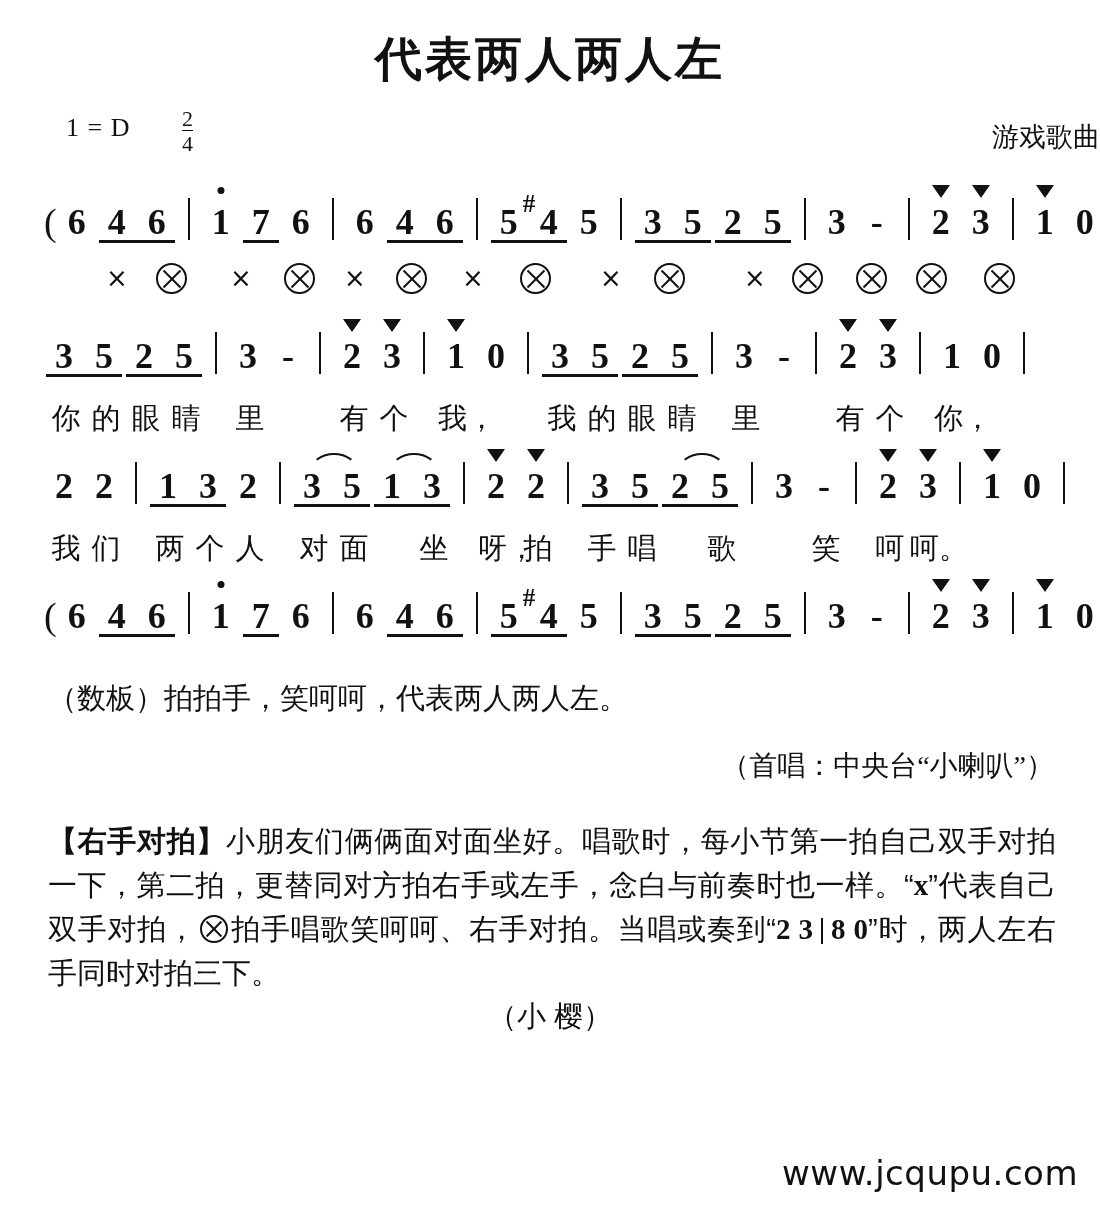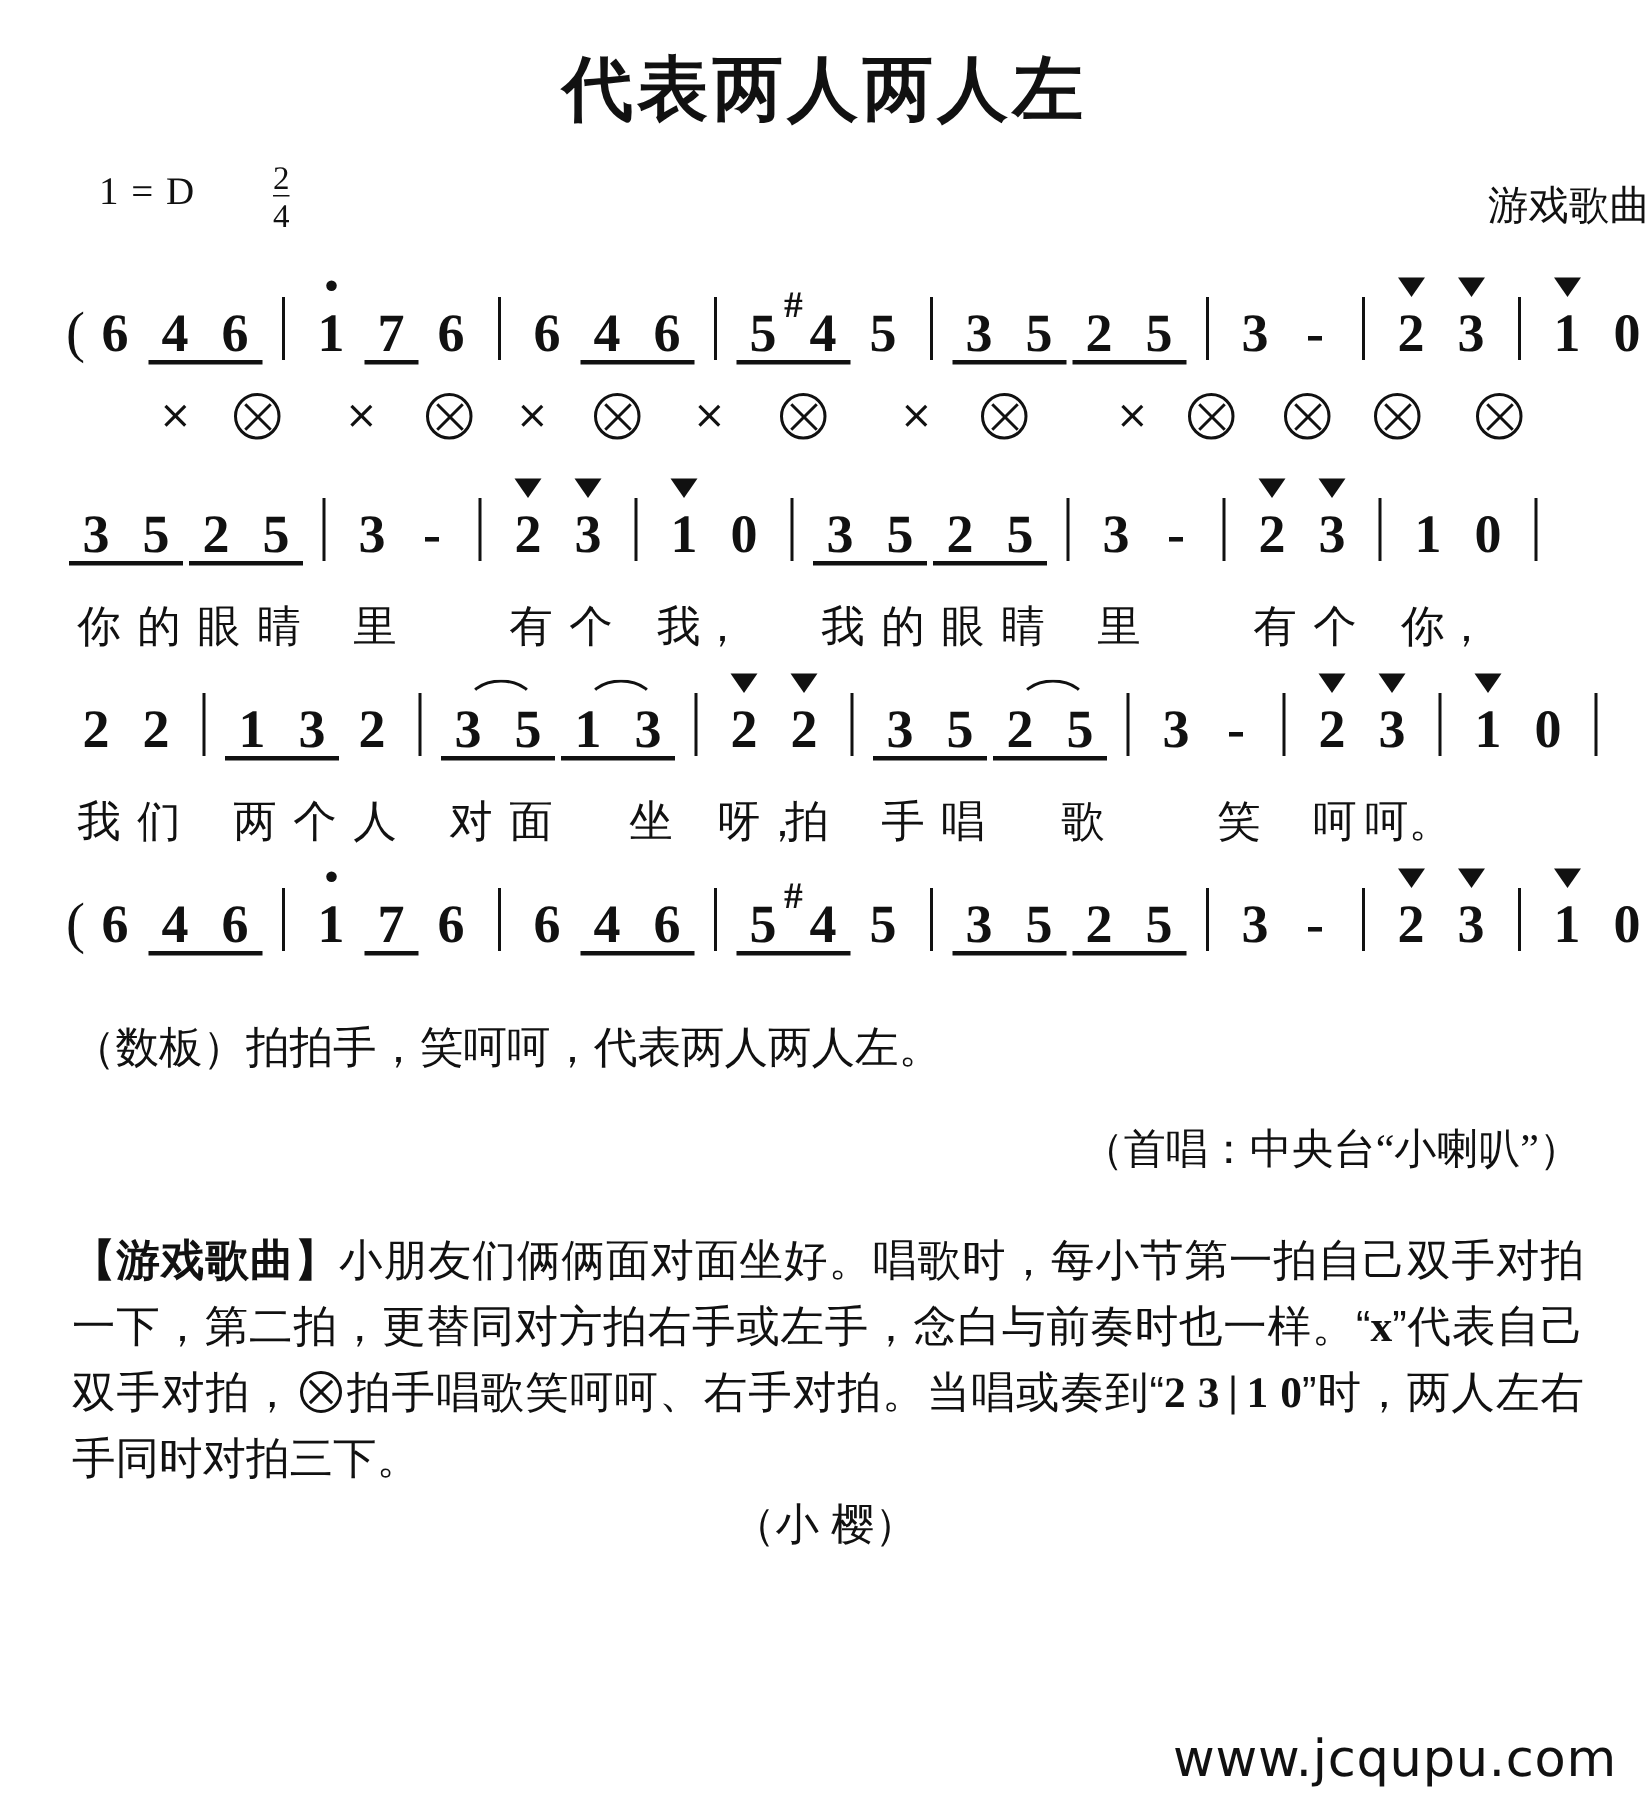--- a/index.html
+++ b/index.html
@@ -380,17 +380,17 @@
     </div>
     <div class="staffline"><span class="paren">(</span><span style="display: inline-block; position: relative; vertical-align: bottom; font-size: 0px;"><span class="n" style="width: 40px;">6</span><span class="beamgroup"><span class="n" style="width: 40px;">4</span><span class="n" style="width: 40px;">6</span></span></span><span class="bar"></span><span style="display: inline-block; position: relative; vertical-align: bottom; font-size: 0px;"><span class="n" style="width: 40px;"><span class="odot"></span>1</span><span class="beamgroup"><span class="n" style="width: 40px;">7</span></span><span class="n" style="width: 40px;">6</span></span><span class="bar"></span><span style="display: inline-block; position: relative; vertical-align: bottom; font-size: 0px;"><span class="n" style="width: 40px;">6</span><span class="beamgroup"><span class="n" style="width: 40px;">4</span><span class="n" style="width: 40px;">6</span></span></span><span class="bar"></span><span style="display: inline-block; position: relative; vertical-align: bottom; font-size: 0px;"><span class="beamgroup"><span class="n" style="width: 40px;">5</span><span class="n" style="width: 40px;"><span class="sharp">#</span>4</span></span><span class="n" style="width: 40px;">5</span></span><span class="bar"></span><span style="display: inline-block; position: relative; vertical-align: bottom; font-size: 0px;"><span class="beamgroup"><span class="n" style="width: 40px;">3</span><span class="n" style="width: 40px;">5</span></span><span class="beamgroup"><span class="n" style="width: 40px;">2</span><span class="n" style="width: 40px;">5</span></span></span><span class="bar"></span><span style="display: inline-block; position: relative; vertical-align: bottom; font-size: 0px;"><span class="n" style="width: 40px;">3</span><span class="dash" style="width: 40px;">-</span></span><span class="bar"></span><span style="display: inline-block; position: relative; vertical-align: bottom; font-size: 0px;"><span class="n" style="width: 40px;"><span class="wedge"></span>2</span><span class="n" style="width: 40px;"><span class="wedge"></span>3</span></span><span class="bar"></span><span style="display: inline-block; position: relative; vertical-align: bottom; font-size: 0px;"><span class="n" style="width: 40px;"><span class="wedge"></span>1</span><span class="n" style="width: 40px;">0</span></span></div>
     <div style="height: 18px;"></div>
   </div>
 
 <div class="spoken">（数板）拍拍手，笑呵呵，代表两人两人左。</div>
 
 <div class="firstsung">（首唱：中央台“小喇叭”）</div>
 
 <div class="notes">
-  <b>【游戏歌曲】</b><span>小朋友们俩俩面对面坐好。唱歌时，每小节第一拍自己双手对拍一下，第二拍，更替同对方拍右手或左手，念白与前奏时也一样。“</span><b class="mono">x</b><span>”代表自己双手对拍，</span><span class="inline-mark"></span><span>拍手唱歌笑呵呵、右手对拍。当唱或奏到“</span><span class="mono">2 3</span><span class="minibar"></span><span class="mono">1 0</span><span>”时，两人左右手同时对拍三下。</span>
+  <b>【右手对拍】</b><span>小朋友们俩俩面对面坐好。唱歌时，每小节第一拍自己双手对拍一下，第二拍，更替同对方拍右手或左手，念白与前奏时也一样。“</span><b class="mono">x</b><span>”代表自己双手对拍，</span><span class="inline-mark"></span><span>拍手唱歌笑呵呵、右手对拍。当唱或奏到“</span><span class="mono">2 3</span><span class="minibar"></span><span class="mono">8 0</span><span>”时，两人左右手同时对拍三下。</span>
 </div>
 <div class="signature">（小  樱）</div>
 
 <div class="watermark">www.jcqupu.com</div>
 
 </body></html>

